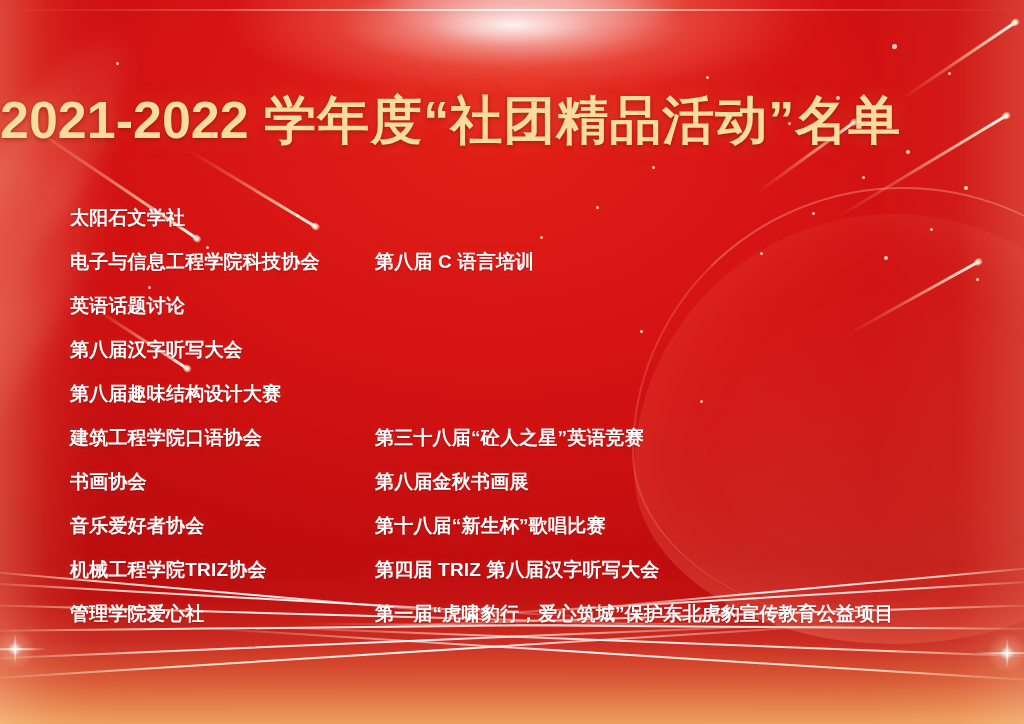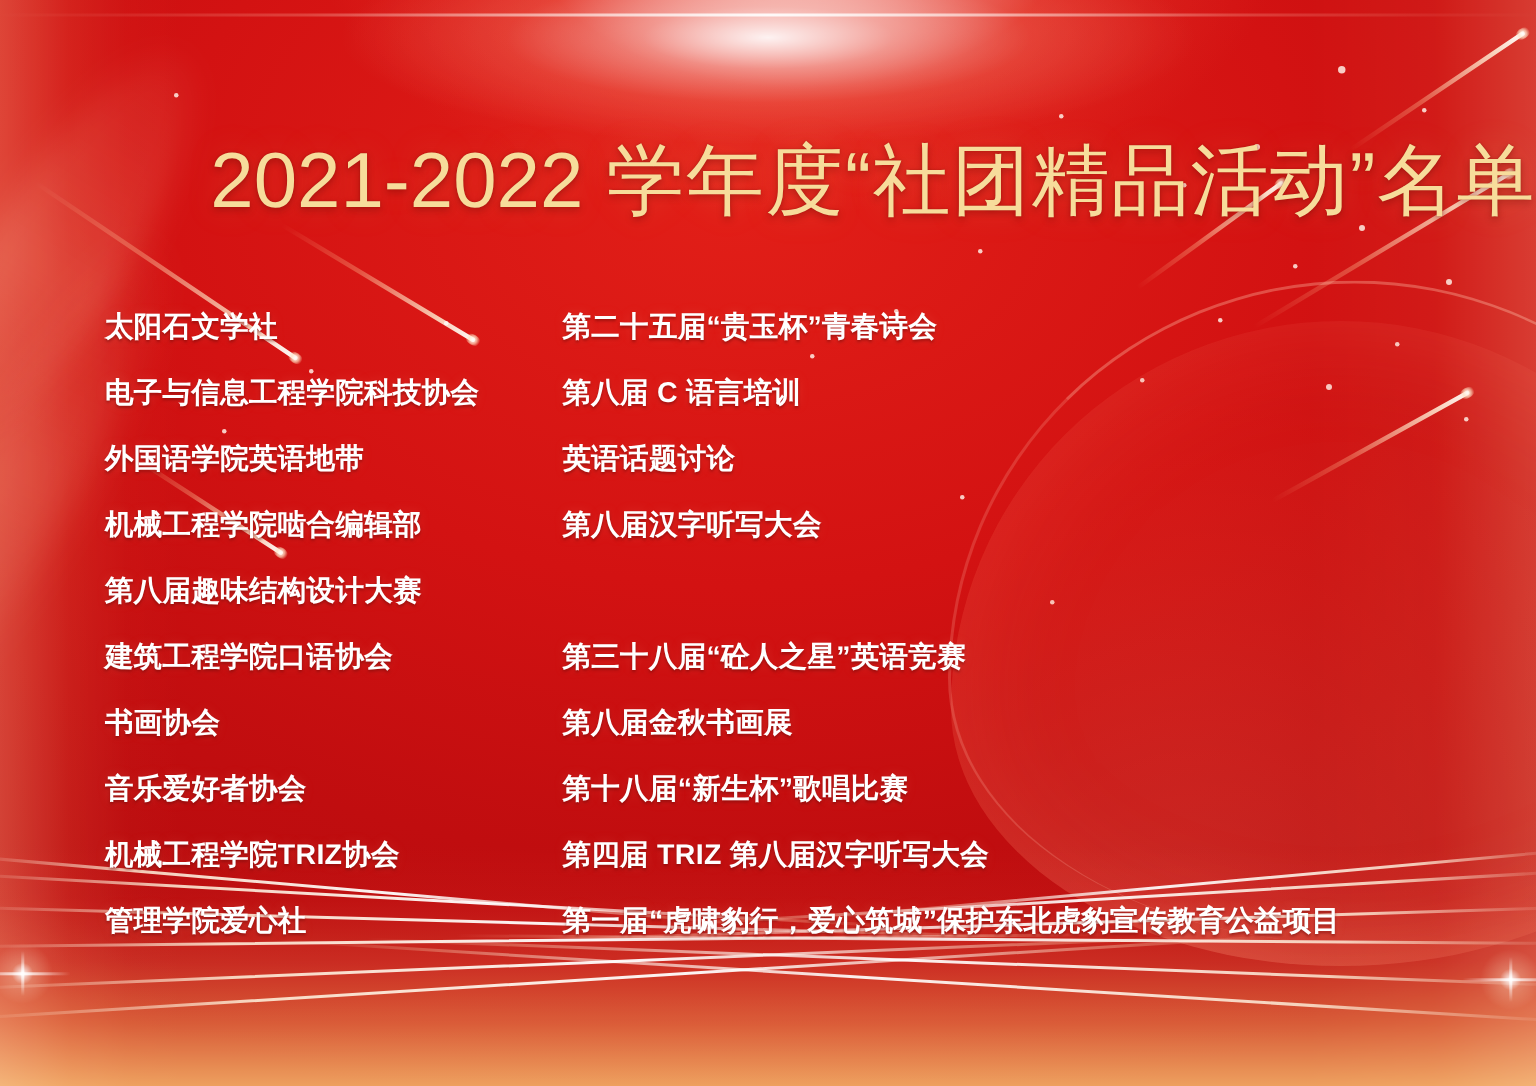--- a/index.html
+++ b/index.html
@@ -189,24 +189,24 @@
     width: 11px; height: 7px; border-radius: 50%;
     background: radial-gradient(circle, rgba(255,255,255,1) 0%, rgba(255,225,190,0.7) 40%, rgba(255,190,150,0) 75%);
   }
 
   
   .content { position: absolute; inset: 0; }
 
   .poster-title {
     position: absolute;
     left: 0; right: 0; top: 86px;
-    text-align: right;
+    text-align: left;
     font-size: 52px;
     letter-spacing: 1px;
-    font-weight: 400;
+    font-weight: 700;
     color: #f7dc9b;
     text-shadow:
        0 0 1px rgba(120,20,10,0.55),
        0 2px 5px rgba(120,14,8,0.45),
        0 0 22px rgba(255,190,110,0.22);
     white-space: nowrap;
   }
   .poster-title .yr { letter-spacing: 0px; }
 
   .list {
@@ -332,32 +332,29 @@
 
   <div class="content">
 
     <div class="poster-title">
       <span class="yr">2021-2022</span><span> 学年度“社团精品活动”名单</span>
     </div>
 
     <div class="list" id="list-body">
         <div class="row">
           <div class="cell cell-club">太阳石文学社</div>
-          <div class="cell cell-event">第二十五届“贵玉杯”青春诗会</div>
         </div>
         <div class="row">
           <div class="cell cell-club">电子与信息工程学院科技协会</div>
           <div class="cell cell-event">第八届 C 语言培训</div>
         </div>
         <div class="row">
-          <div class="cell cell-club">外国语学院英语地带</div>
           <div class="cell cell-event">英语话题讨论</div>
         </div>
         <div class="row">
-          <div class="cell cell-club">机械工程学院啮合编辑部</div>
           <div class="cell cell-event">第八届汉字听写大会</div>
         </div>
         <div class="row">
           <div class="cell cell-event">第八届趣味结构设计大赛</div>
         </div>
         <div class="row">
           <div class="cell cell-club">建筑工程学院口语协会</div>
           <div class="cell cell-event">第三十八届“砼人之星”英语竞赛</div>
         </div>
         <div class="row">

